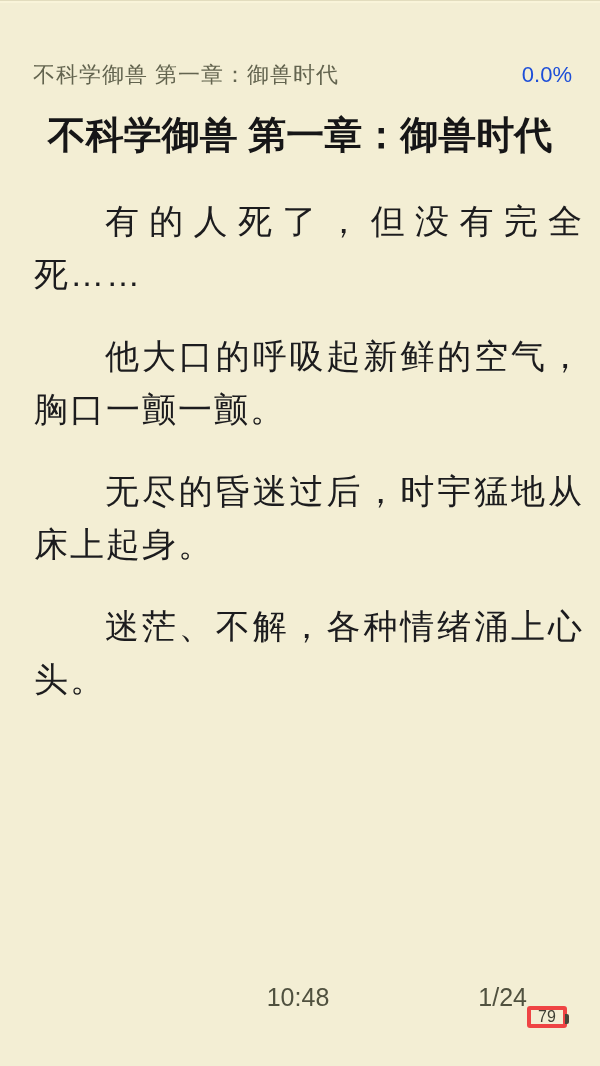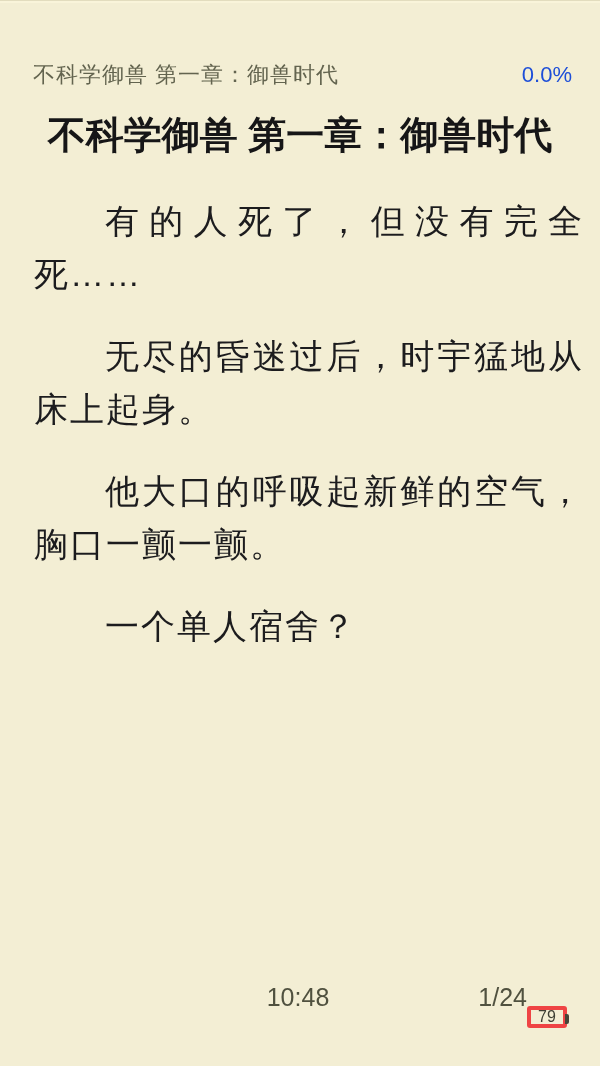--- a/index.html
+++ b/index.html
@@ -120,23 +120,23 @@
 
   <div class="reader-header">
     <span class="chapter-label">不科学御兽 第一章：御兽时代</span>
     <span class="progress">0.0%</span>
   </div>
 
   <h1 class="chapter-title">不科学御兽 第一章：御兽时代</h1>
 
   <div class="reader-content">
     <p>有的人死了，但没有完全死……</p>
+    <p>他大口的呼吸起新鲜的空气，胸口一颤一颤。</p>
     <p>无尽的昏迷过后，时宇猛地从床上起身。</p>
-    <p>他大口的呼吸起新鲜的空气，胸口一颤一颤。</p>
-    <p>一个单人宿舍？</p>
+    <p>迷茫、不解，各种情绪涌上心头。</p>
   </div>
 
   <div class="reader-footer">
     <span>1/24</span>
     <span class="footer-center">10:48</span>
     <span class="battery">
       <span>79</span>
     </span>
   </div>
 </div>

